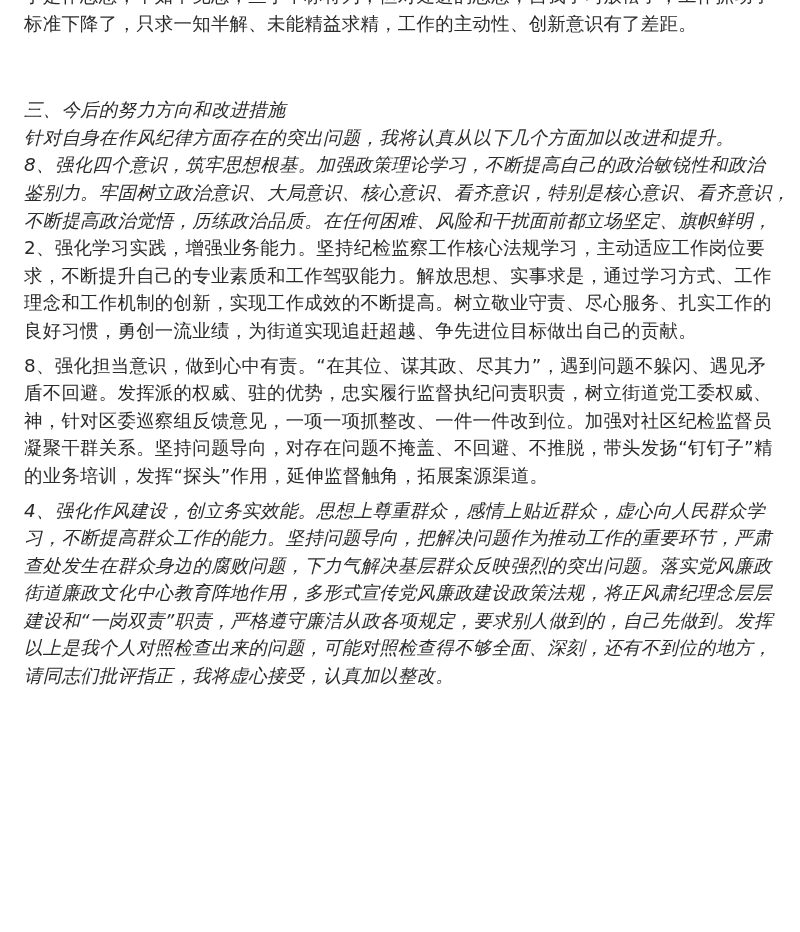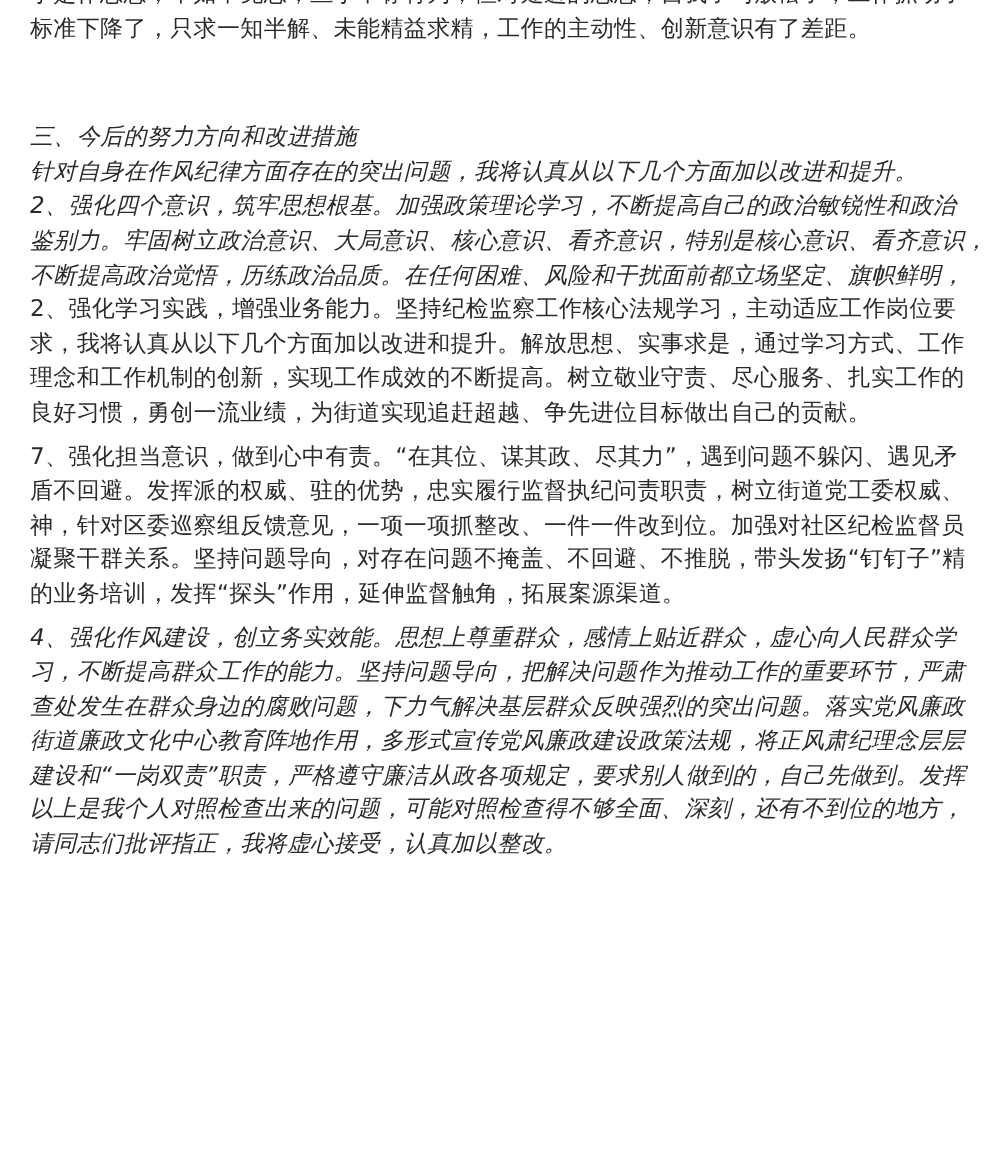--- a/index.html
+++ b/index.html
@@ -21,34 +21,34 @@
   </div>
 
   <div class="gap"></div>
 
   <div class="para tight">
     <div class="line">三、今后的努力方向和改进措施</div>
     <div class="line">针对自身在作风纪律方面存在的突出问题，我将认真从以下几个方面加以改进和提升。</div>
   </div>
 
   <div class="para tight">
-    <div class="line">2、强化四个意识，筑牢思想根基。加强政策理论学习，不断提高自己的政治敏锐性和政治</div>
+    <div class="line">8、强化四个意识，筑牢思想根基。加强政策理论学习，不断提高自己的政治敏锐性和政治</div>
     <div class="line">鉴别力。牢固树立政治意识、大局意识、核心意识、看齐意识，特别是核心意识、看齐意识，</div>
     <div class="line">不断提高政治觉悟，历练政治品质。在任何困难、风险和干扰面前都立场坚定、旗帜鲜明，</div>
   </div>
 
   <div class="para">
     <div class="line">2、强化学习实践，增强业务能力。坚持纪检监察工作核心法规学习，主动适应工作岗位要</div>
-    <div class="line">求，我将认真从以下几个方面加以改进和提升。解放思想、实事求是，通过学习方式、工作</div>
+    <div class="line">求，不断提升自己的专业素质和工作驾驭能力。解放思想、实事求是，通过学习方式、工作</div>
     <div class="line">理念和工作机制的创新，实现工作成效的不断提高。树立敬业守责、尽心服务、扎实工作的</div>
     <div class="line">良好习惯，勇创一流业绩，为街道实现追赶超越、争先进位目标做出自己的贡献。</div>
   </div>
 
   <div class="para">
-    <div class="line">7、强化担当意识，做到心中有责。“在其位、谋其政、尽其力”，遇到问题不躲闪、遇见矛</div>
+    <div class="line">8、强化担当意识，做到心中有责。“在其位、谋其政、尽其力”，遇到问题不躲闪、遇见矛</div>
     <div class="line">盾不回避。发挥派的权威、驻的优势，忠实履行监督执纪问责职责，树立街道党工委权威、</div>
     <div class="line">神，针对区委巡察组反馈意见，一项一项抓整改、一件一件改到位。加强对社区纪检监督员</div>
     <div class="line">凝聚干群关系。坚持问题导向，对存在问题不掩盖、不回避、不推脱，带头发扬“钉钉子”精</div>
     <div class="line">的业务培训，发挥“探头”作用，延伸监督触角，拓展案源渠道。</div>
   </div>
 
   <div class="para tight">
     <div class="line">4、强化作风建设，创立务实效能。思想上尊重群众，感情上贴近群众，虚心向人民群众学</div>
     <div class="line">习，不断提高群众工作的能力。坚持问题导向，把解决问题作为推动工作的重要环节，严肃</div>
     <div class="line">查处发生在群众身边的腐败问题，下力气解决基层群众反映强烈的突出问题。落实党风廉政</div>

